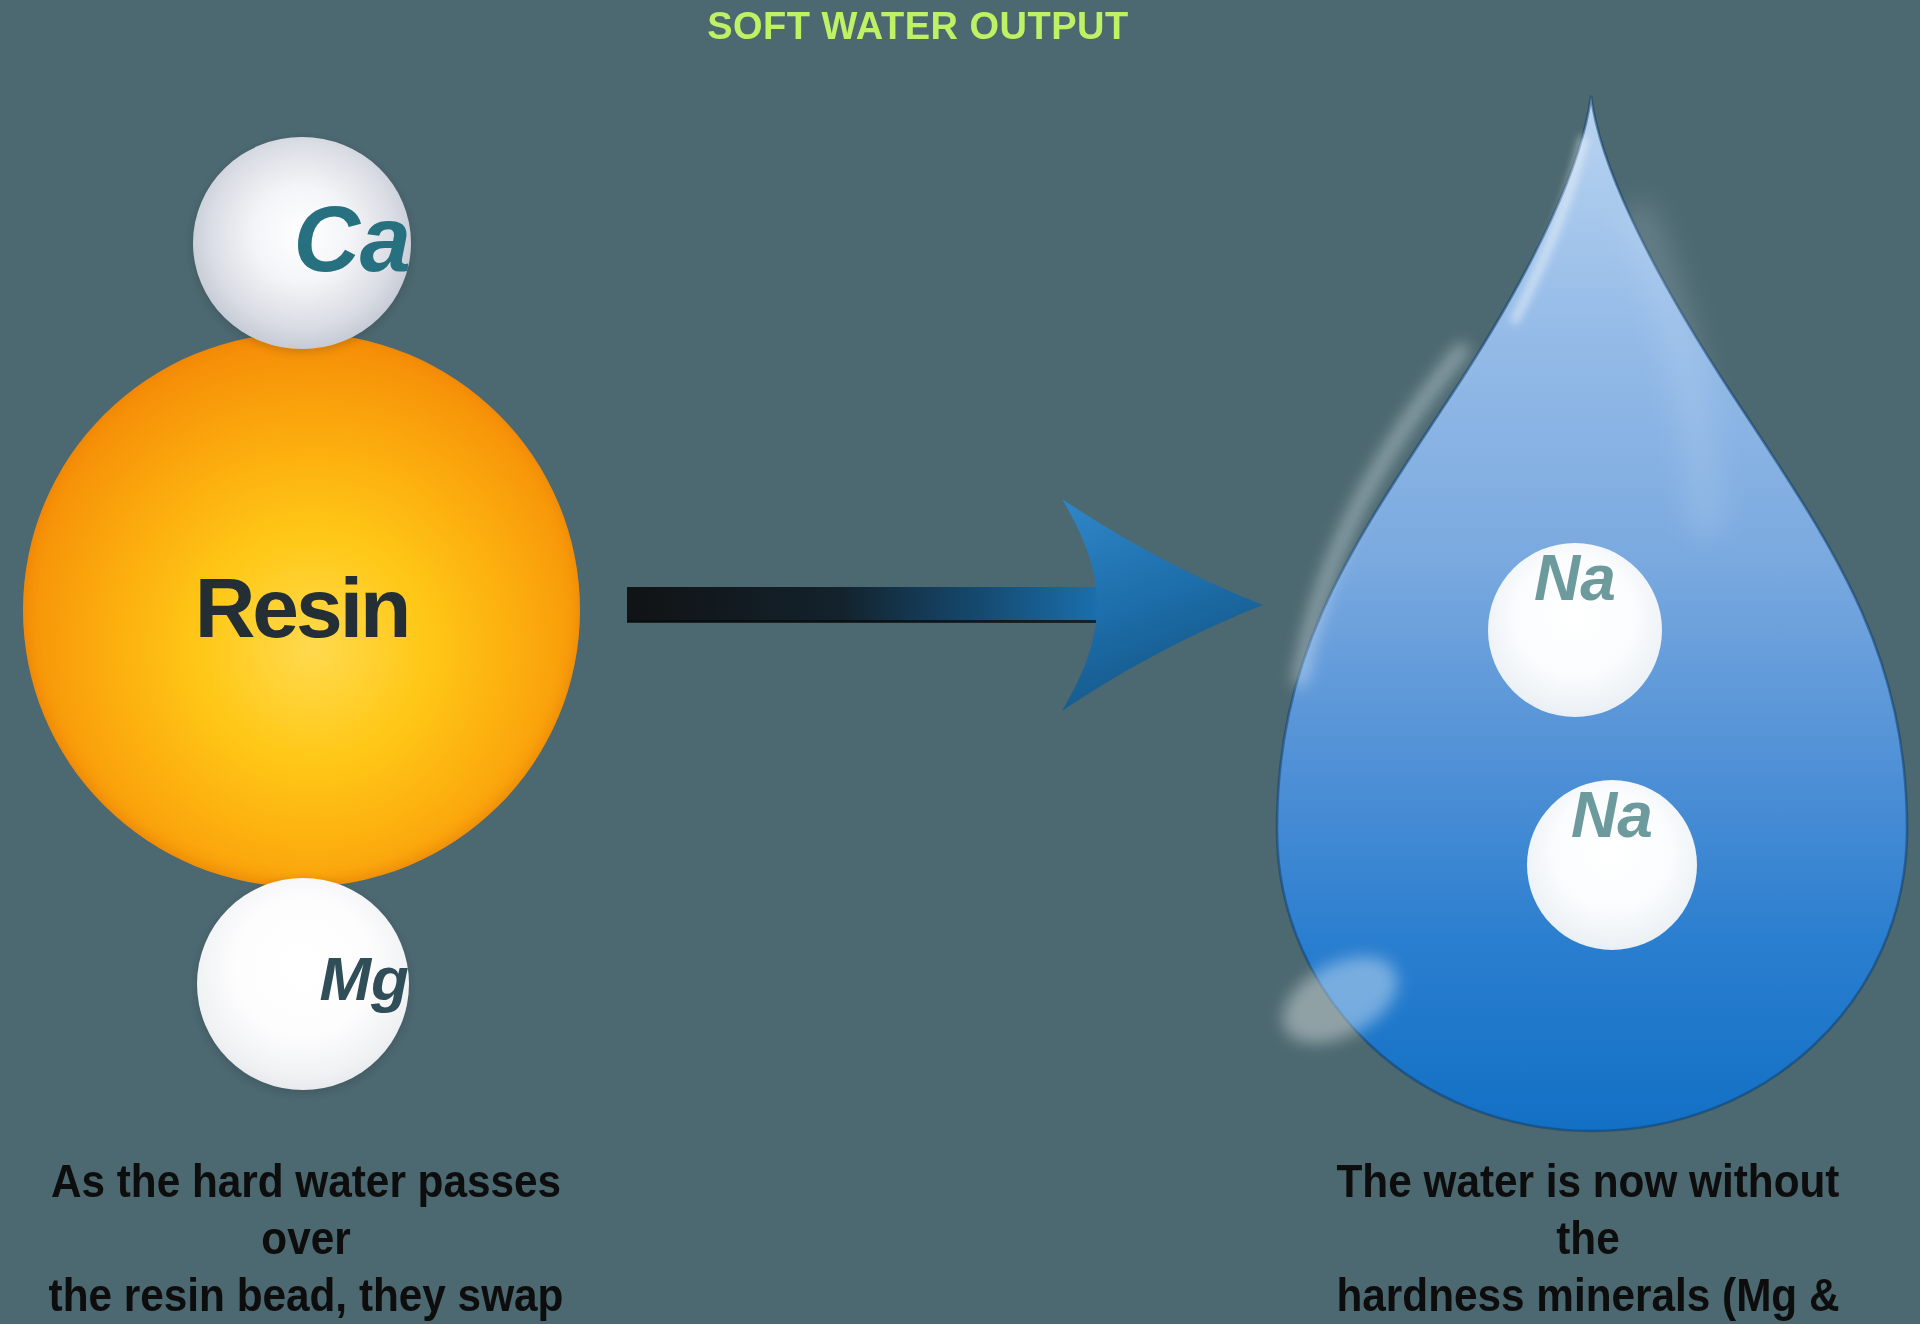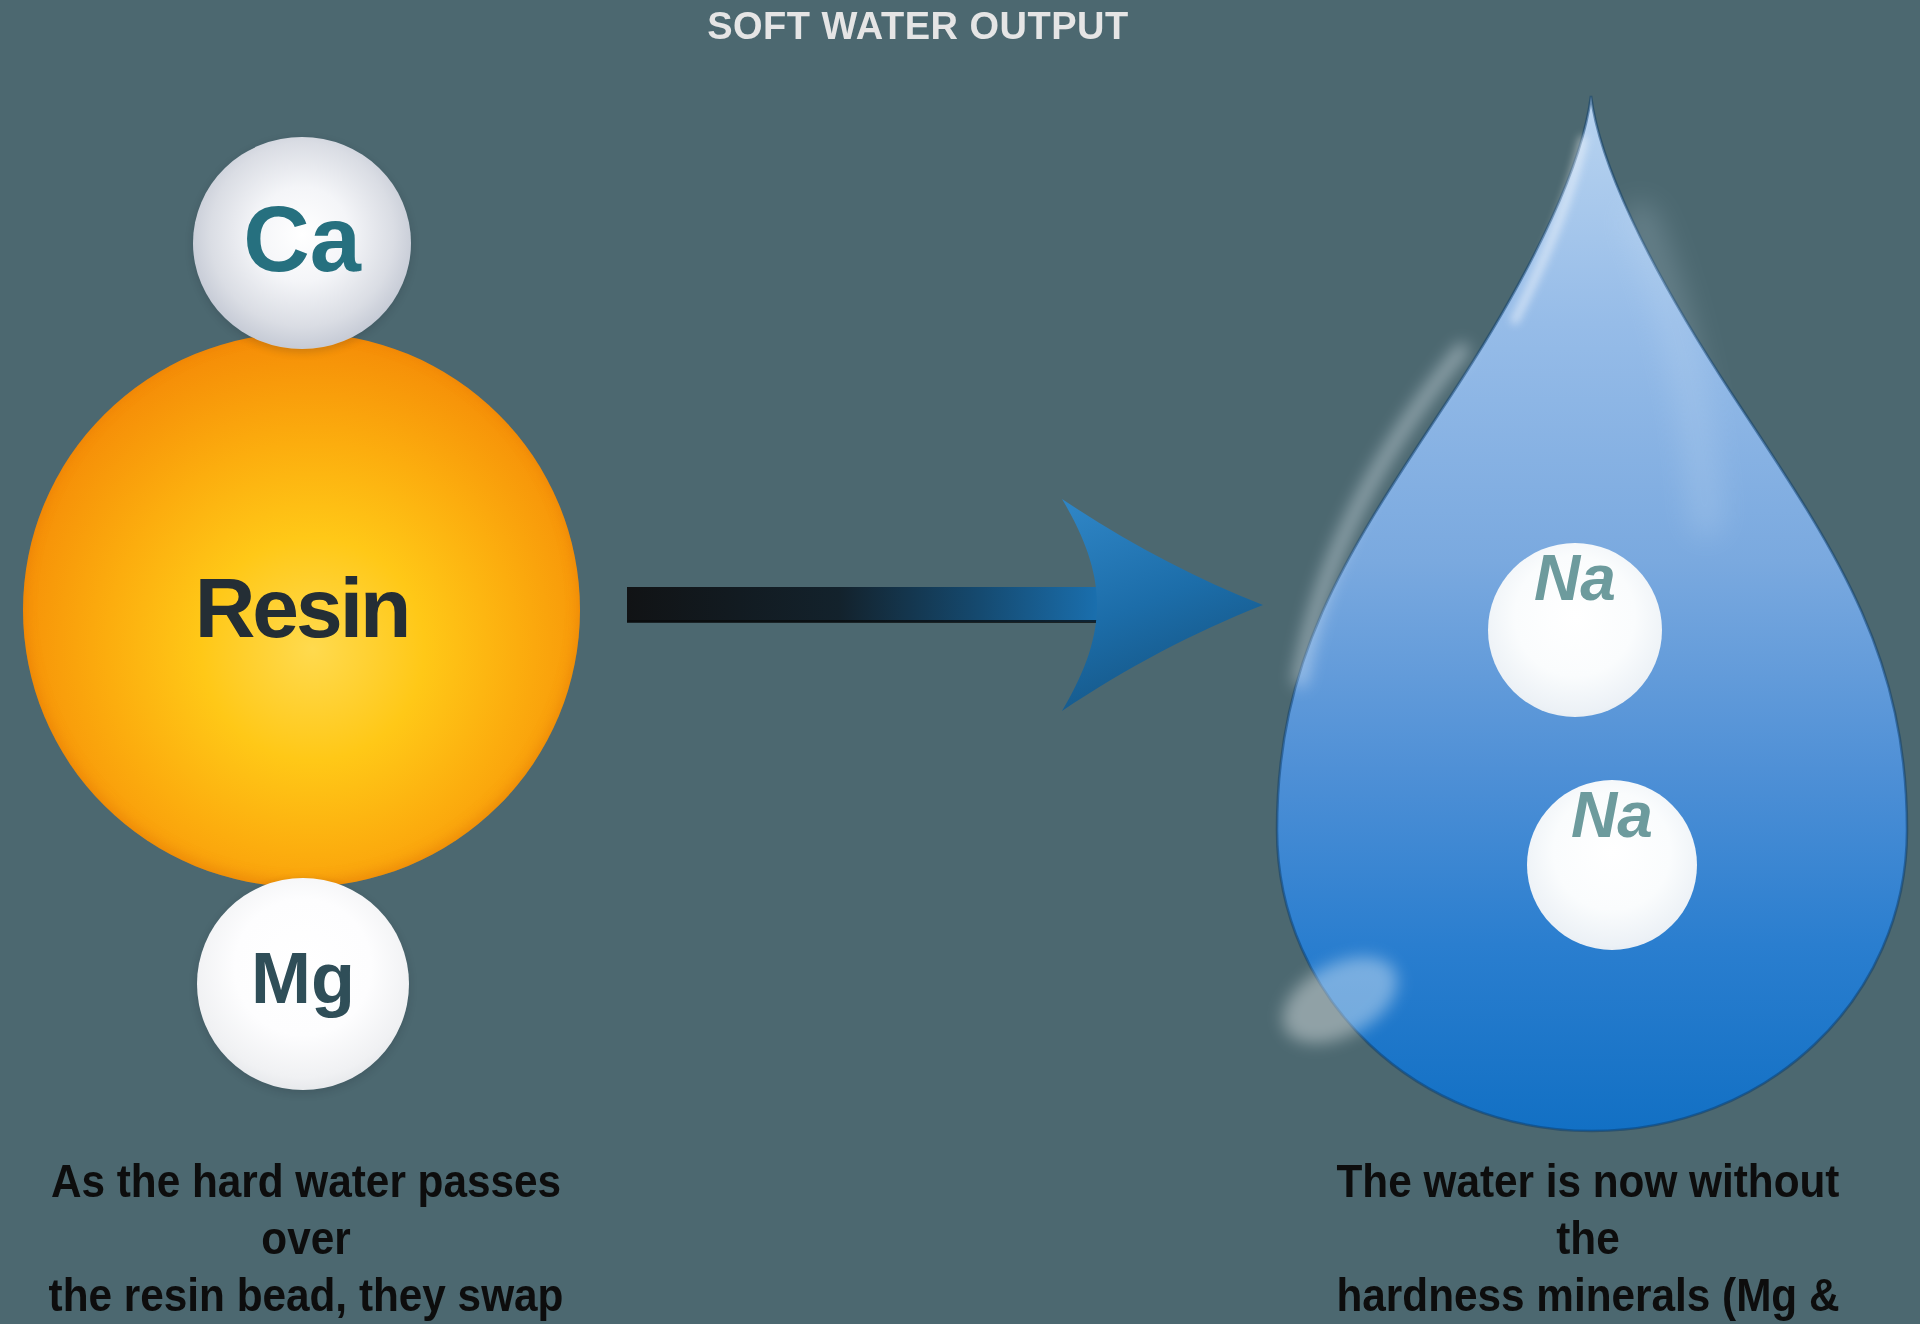--- a/index.html
+++ b/index.html
@@ -12,56 +12,58 @@
     width:1920px;height:1324px;
     background:#4C6870;
     overflow:hidden;
   }
   .title{
     position:absolute;
     left:418px;top:5px;width:1000px;
     text-align:center;
     font-size:38px;font-weight:800;
     letter-spacing:0.5px;
-    color:#e5e5e5;
+    color:#bef264;
   }
   .ball{
     position:absolute;
     border-radius:50%;
     display:flex;align-items:center;justify-content:center;
     font-weight:700;
   }
   .resin-ball{
     left:23px;top:333px;width:557px;height:554px;
     background:radial-gradient(circle at 52% 57%,
       #FFDA4E 0%, #FFC817 26%, #FCAD0E 48%, #F69108 70%, #F07E03 88%, #EC7603 100%);
     box-shadow:inset 0 -4px 14px rgba(208,90,0,0.35);
     z-index:1;
   }
   .resin-label{
     font-size:84px;font-weight:700;letter-spacing:-3px;
     color:#242E35;transform:translateY(-2px);
   }
   .ion-ball{
     z-index:2;
+    font-style:italic;
+    justify-content:flex-end;
   }
   .ca-ball{
     left:193px;top:137px;width:218px;height:212px;
     background:radial-gradient(circle at 50% 46%,
       #FFFFFF 0%, #F4F5F8 30%, #DADDE4 58%, #BBC1CE 80%, #9EA6B6 100%);
     box-shadow:0 3px 8px rgba(20,30,40,0.18);
   }
   .ca-label{font-size:92px;color:#26707F;transform:translateY(-4px);}
   .mg-ball{
     left:197px;top:878px;width:212px;height:212px;
     background:radial-gradient(circle at 50% 42%,
       #FFFFFF 0%, #FDFDFE 42%, #F0F1F3 68%, #DCDFE3 86%, #C6CBD2 100%);
     box-shadow:0 3px 8px rgba(20,30,40,0.18);
   }
-  .mg-label{font-size:72px;color:#2F4E58;transform:translateY(-6px);}
+  .mg-label{font-size:62px;color:#2F4E58;transform:translateY(-6px);}
   .na-ball{
     position:absolute;z-index:3;
     border-radius:50%;
     display:flex;align-items:flex-start;justify-content:center;
     font-weight:700;font-style:italic;
     background:radial-gradient(circle at 50% 42%,
       #FFFFFF 0%, #FAFCFD 45%, #ECF1F6 72%, #D6E0EA 92%, #C8D6E3 100%);
   }
   .na1{left:1488px;top:543px;width:174px;height:174px;}
   .na2{left:1527px;top:780px;width:170px;height:170px;}

